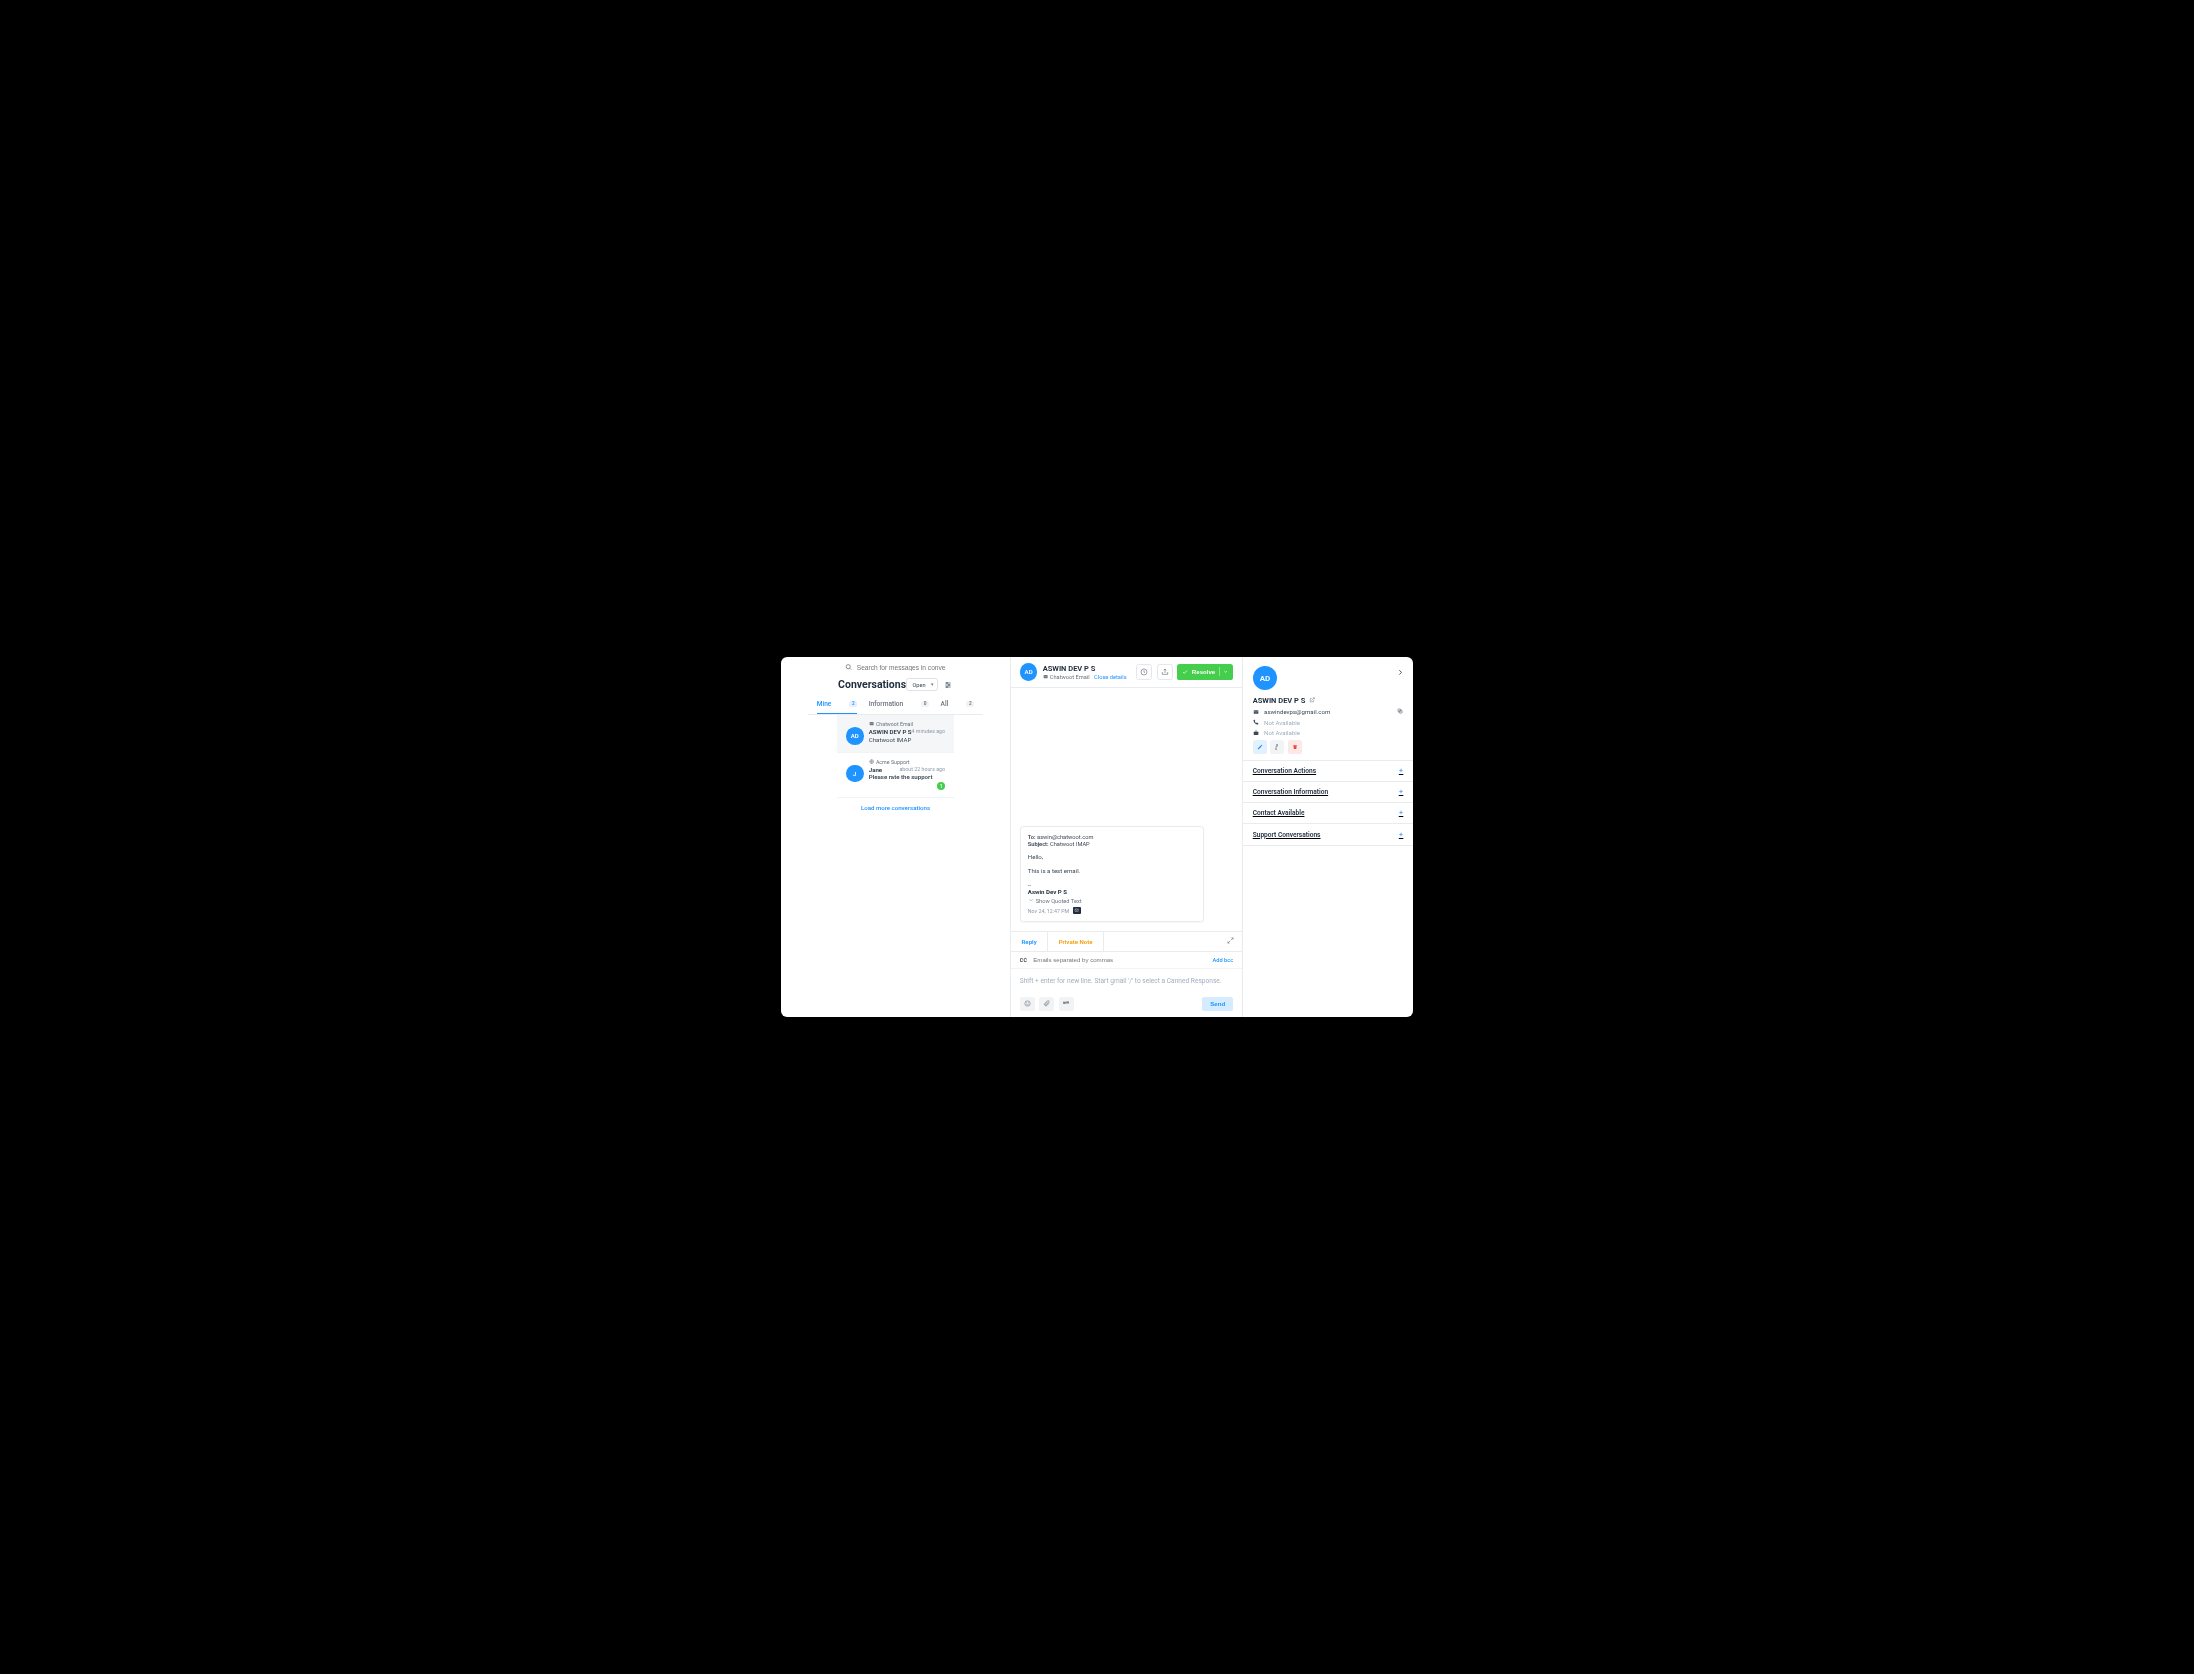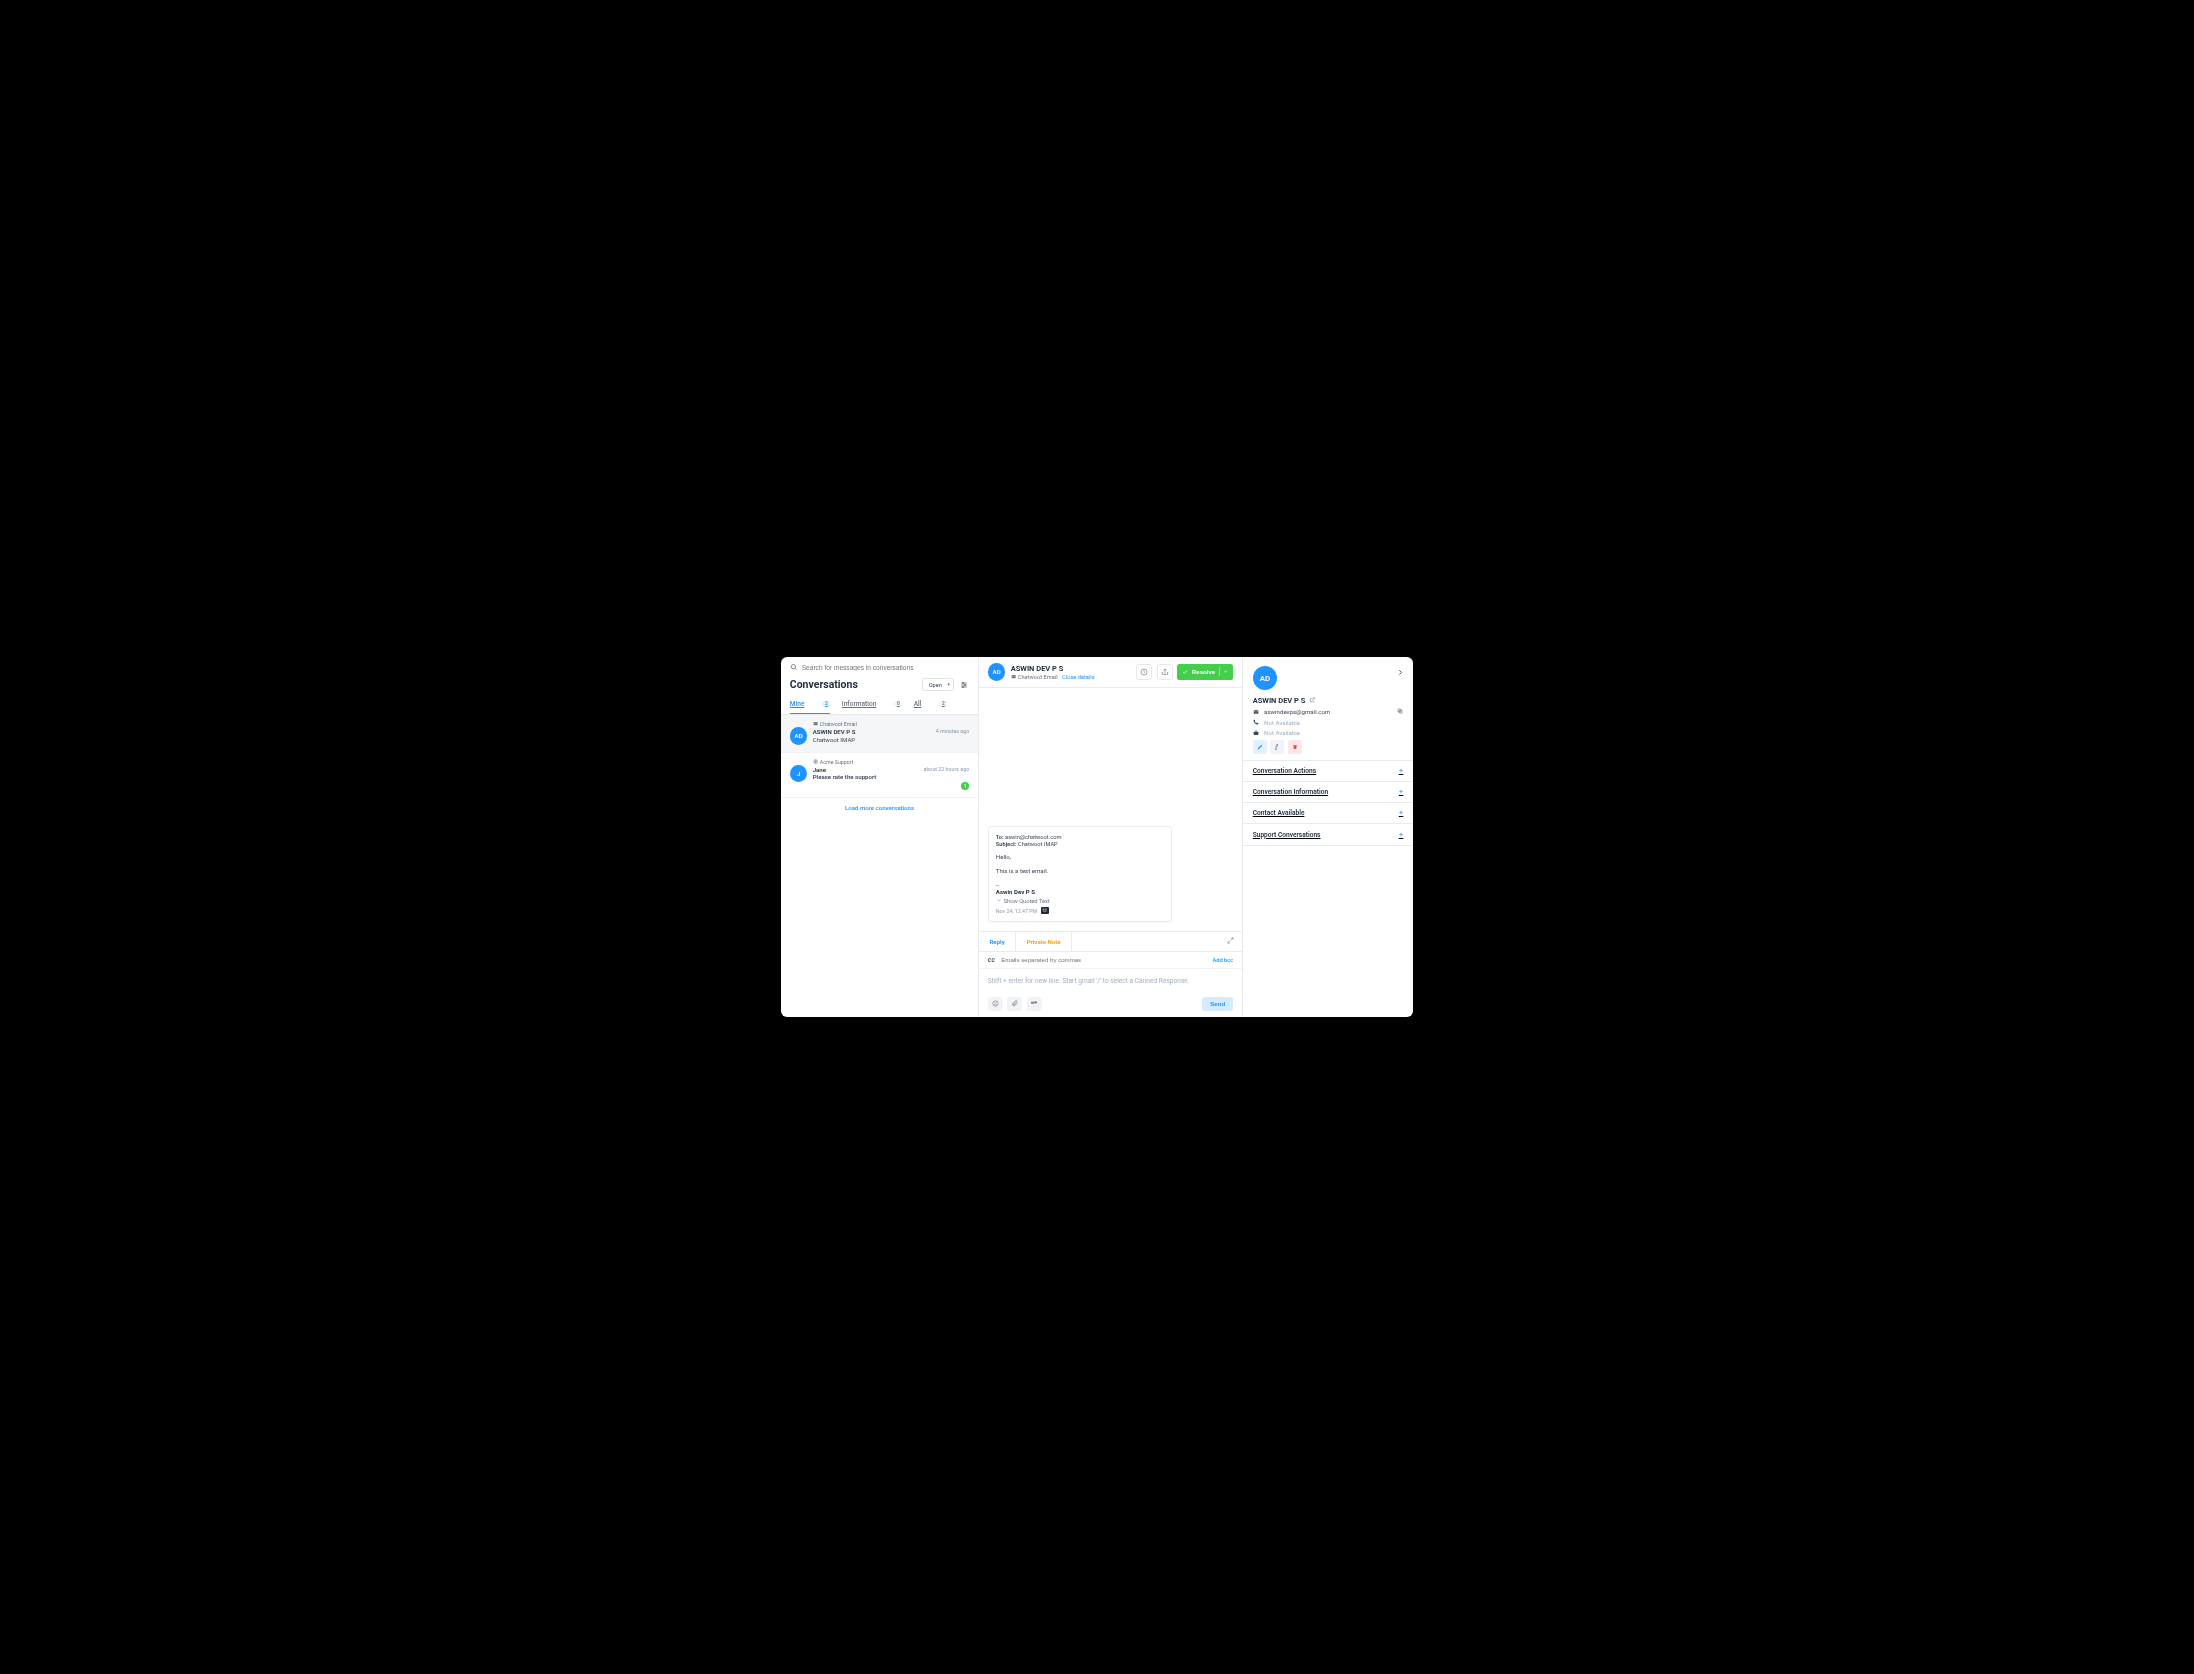--- a/index.html
+++ b/index.html
@@ -16,24 +16,25 @@
     background: #fff;
     border-radius: 6.1px;
     width: 632px;
     height: 360px;
     display: flex;
     overflow: hidden;
     box-shadow: 0 1.8px 10.5px rgba(0,0,0,0.5);
   }
   
   .left {
-    width: 198px;
+    width: 230px;
     border-right: 0.4px solid #e9ecef;
     display: flex;
     flex-direction: column;
+    align-items: center;
   }
   .search-row {
     display: flex;
     align-items: center;
     padding: 6.1px 8.8px 4.4px 8.8px;
     gap: 4.4px;
   }
   .search-row svg { color: #3c4858; }
   .search-row input {
     border: none;
@@ -88,21 +89,20 @@
     display: flex;
     align-items: center;
     gap: 18px;
     padding: 4.4px 0 5.3px 0;
     cursor: pointer;
     color: #6b7280;
     font-size: 6.6px;
     font-weight: 500;
     border-bottom: 0.9px solid transparent;
     margin-bottom: -0.4px;
-    text-decoration: underline;
   }
   .tab.active {
     color: #1f93ff;
     border-bottom-color: #1f93ff;
   }
   .tab .badge {
     background: #f1f3f5;
     color: #6b7280;
     border-radius: 1.8px;
     font-size: 4.8px;

